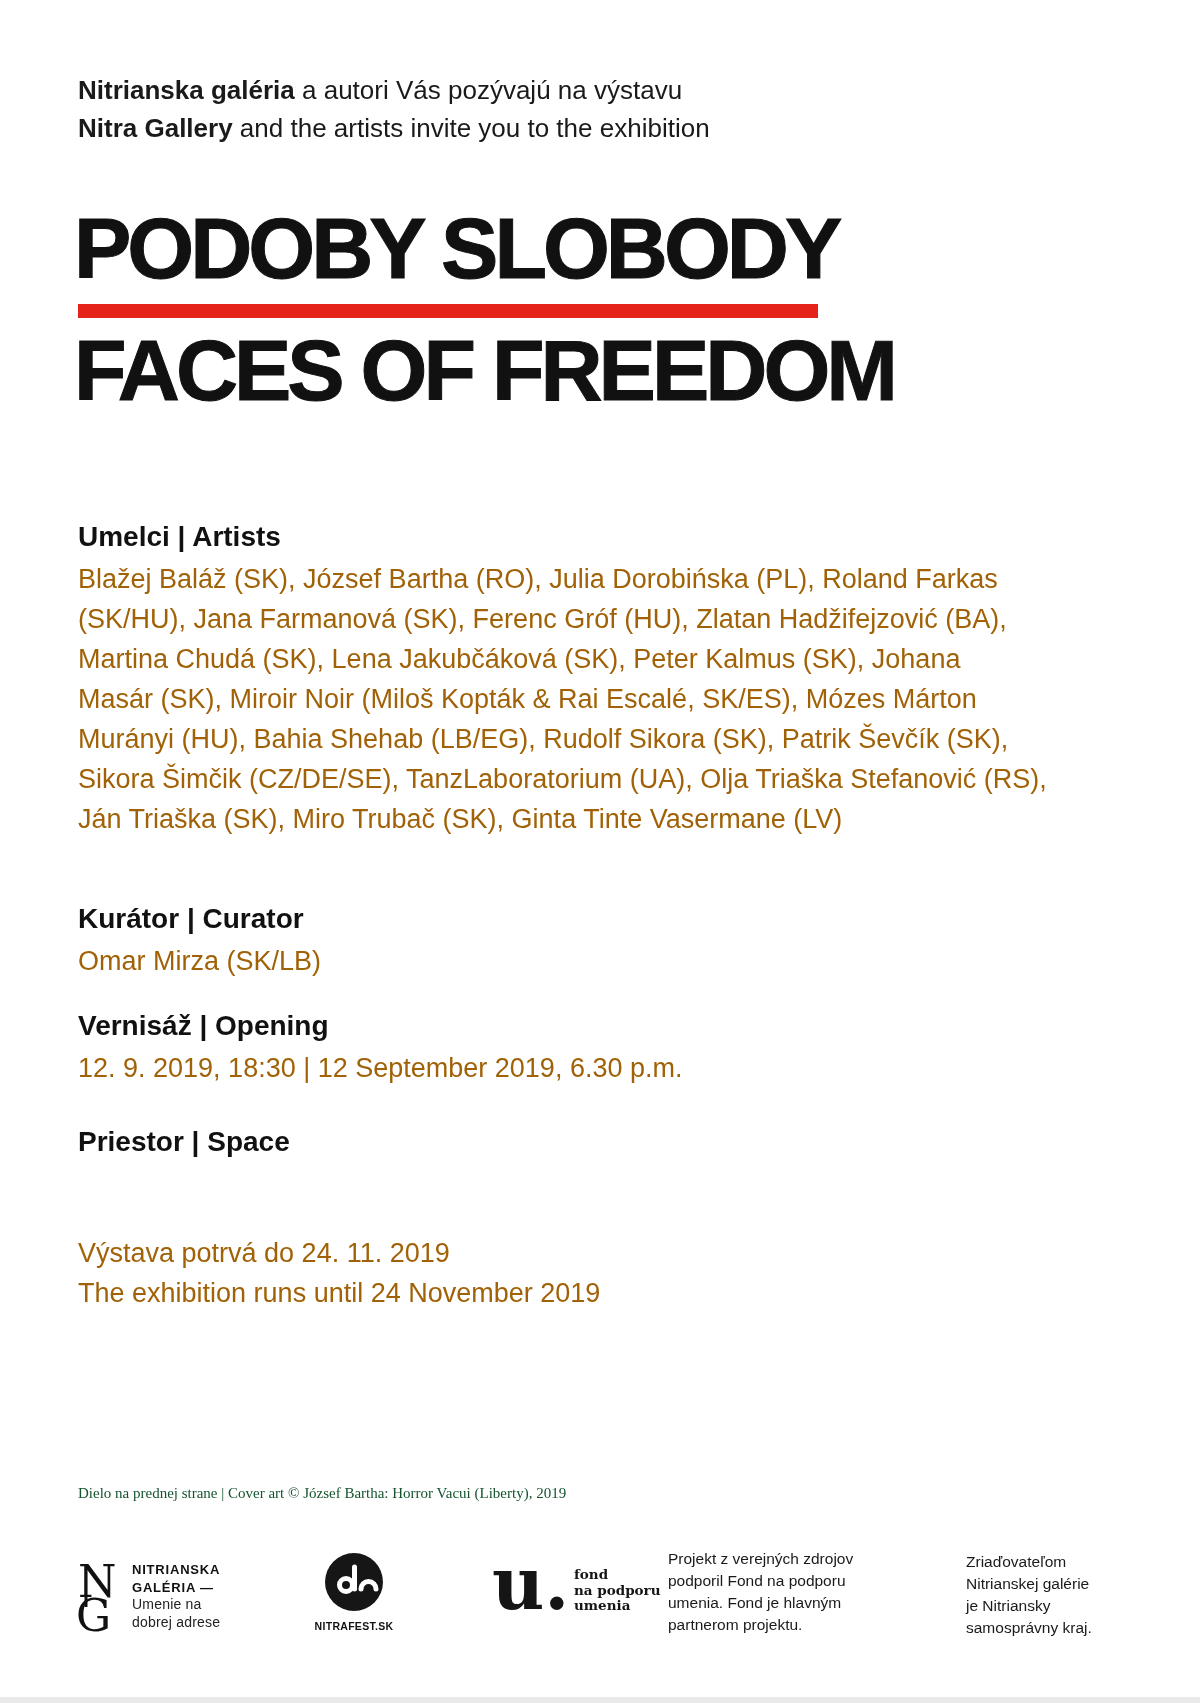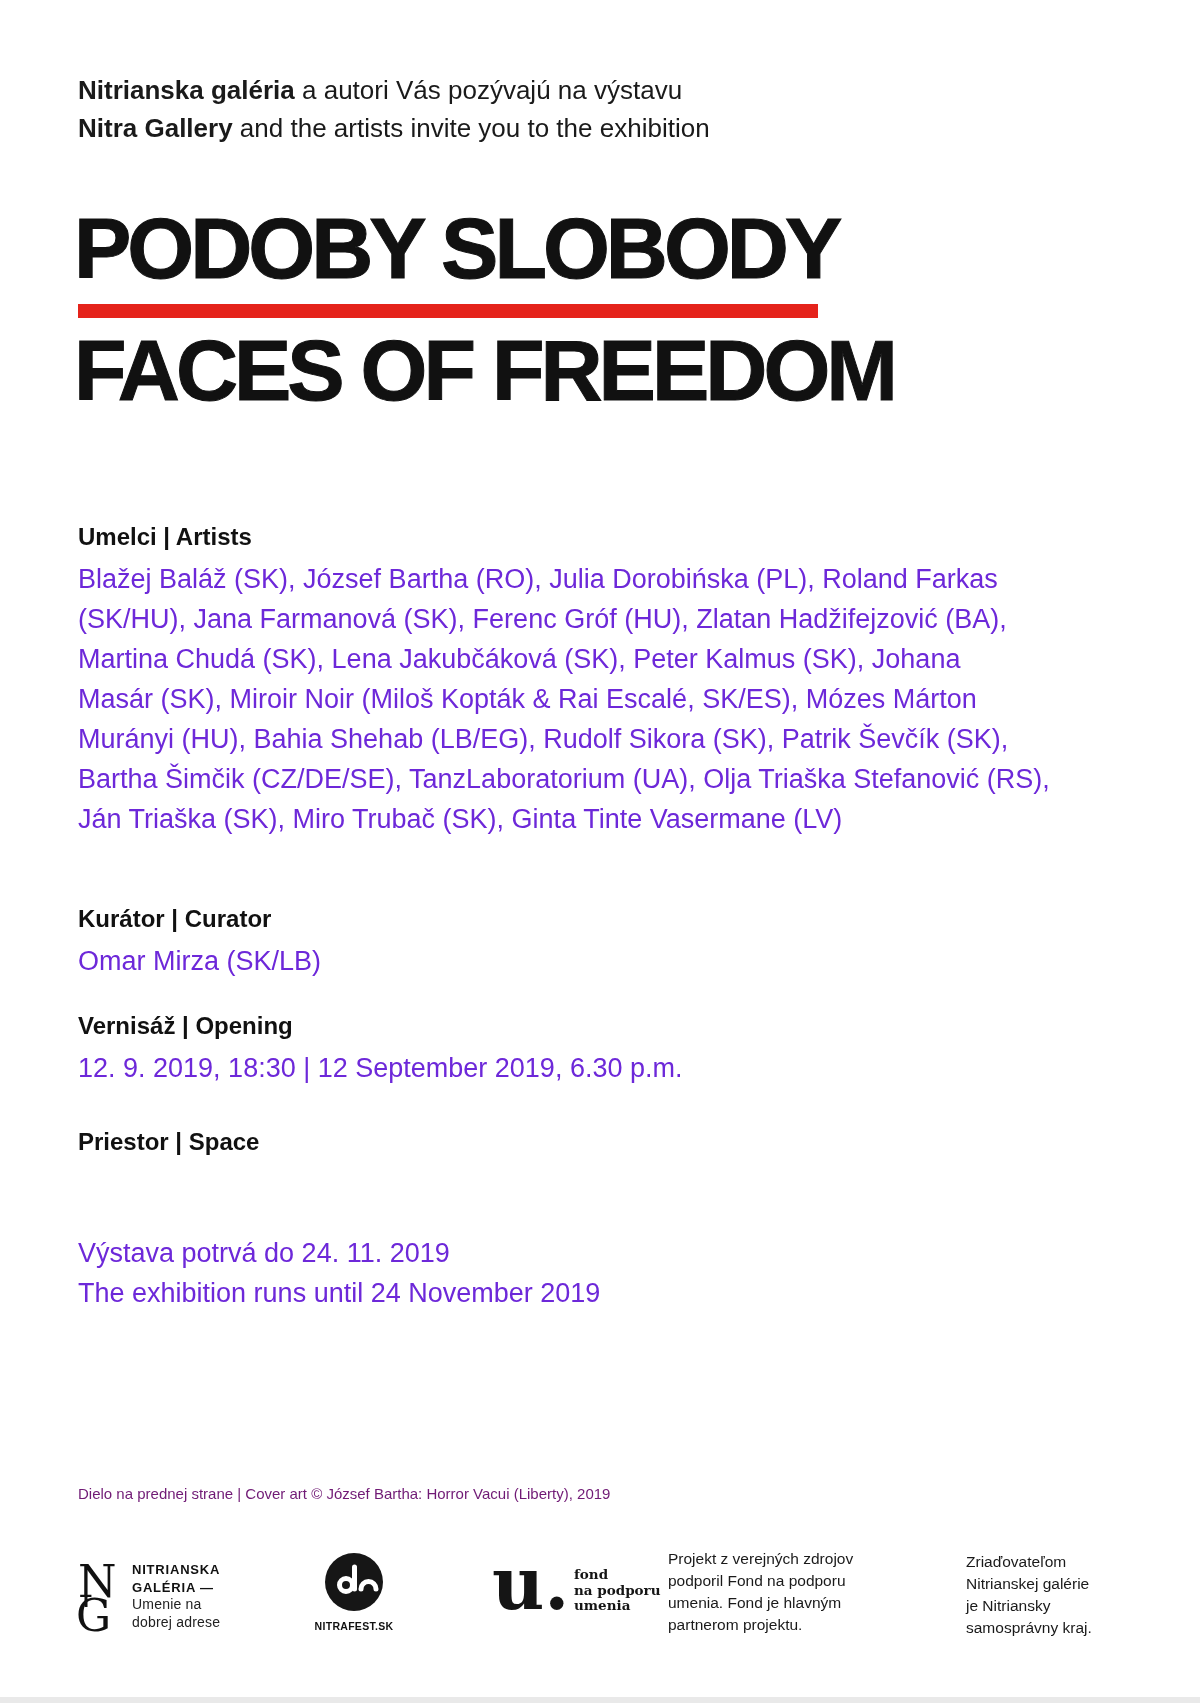--- a/index.html
+++ b/index.html
@@ -13,25 +13,25 @@
   .intro{left:78px;top:64px;font-size:26px;line-height:38px;color:#1a1a1a;}
   
   .title{
     left:74px;font-size:86px;line-height:86px;font-weight:bold;color:#111;
     letter-spacing:-4px;-webkit-text-stroke:1px #111;white-space:nowrap;
   }
   .title1{top:198px;}
   .title2{top:320px;}
   .redbar{left:78px;top:297px;width:740px;height:14px;background:#e5231b;}
   
-  .sec-heading{font-size:24px;line-height:36px;font-weight:bold;color:#111;}
-  .sec-body{font-size:27px;line-height:40px;color:#6d28d9;}
+  .sec-heading{font-size:28px;line-height:36px;font-weight:bold;color:#111;}
+  .sec-body{font-size:27px;line-height:40px;color:#a16207;}
   .artists-lines div{height:40px;}
   
-  .footnote{left:78px;top:1478px;font-size:15px;color:#701a75;}
+  .footnote{left:78px;top:1478px;font-size:15px;color:#14532d;font-family:Liberation Serif, serif;}
   
   .ng-text{left:132px;top:1554px;font-size:13px;line-height:17.5px;}
   .ng-name{font-weight:bold;letter-spacing:0.8px;color:#111;}
   .ng-tagline{font-size:14px;letter-spacing:0.2px;color:#222;}
   .nitrafest{left:306px;top:1546px;width:96px;text-align:center;}
   .nitrafest-label{font-size:10.5px;font-weight:bold;letter-spacing:0.3px;color:#111;margin-top:5px;}
   .fpu-mark{left:492px;top:1548px;font-family:"DejaVu Serif", serif;font-weight:bold;font-size:72px;line-height:58px;color:#151515;}
   .fpu-text{left:574px;top:1560px;font-family:"DejaVu Serif", serif;font-weight:bold;font-size:13.5px;line-height:15.5px;color:#151515;}
   .support{left:668px;top:1541px;font-size:15.5px;line-height:22px;color:#1a1a1a;}
   .founder{left:966px;top:1544px;font-size:15.5px;line-height:22px;color:#1a1a1a;}
@@ -51,21 +51,21 @@
   <div class="abs redbar"></div>
   <div class="abs title title2">FACES OF FREEDOM</div>
 
   <div class="abs sec-heading" style="left:78px;top:512px;">Umelci | Artists</div>
   <div class="abs sec-body artists-lines" style="left:78px;top:552px;">
     <div>Blažej Baláž (SK), József Bartha (RO), Julia Dorobińska (PL), Roland Farkas</div>
     <div>(SK/HU), Jana Farmanová (SK), Ferenc Gróf (HU), Zlatan Hadžifejzović (BA),</div>
     <div>Martina Chudá (SK), Lena Jakubčáková (SK), Peter Kalmus (SK), Johana</div>
     <div>Masár (SK), Miroir Noir (Miloš Kopták &amp; Rai Escalé, SK/ES), Mózes Márton</div>
     <div>Murányi (HU), Bahia Shehab (LB/EG), Rudolf Sikora (SK), Patrik Ševčík (SK),</div>
-    <div>Bartha Šimčik (CZ/DE/SE), TanzLaboratorium (UA), Olja Triaška Stefanović (RS),</div>
+    <div>Sikora Šimčik (CZ/DE/SE), TanzLaboratorium (UA), Olja Triaška Stefanović (RS),</div>
     <div>Ján Triaška (SK), Miro Trubač (SK), Ginta Tinte Vasermane (LV)</div>
   </div>
 
   <div class="abs sec-heading" style="left:78px;top:894px;">Kurátor | Curator</div>
   <div class="abs sec-body" style="left:78px;top:934px;">Omar Mirza (SK/LB)</div>
 
   <div class="abs sec-heading" style="left:78px;top:1001px;">Vernisáž | Opening</div>
   <div class="abs sec-body" style="left:78px;top:1041px;">12. 9. 2019, 18:30 | 12 September 2019, 6.30 p.m.</div>
 
   <div class="abs sec-heading" style="left:78px;top:1117px;">Priestor | Space</div>

